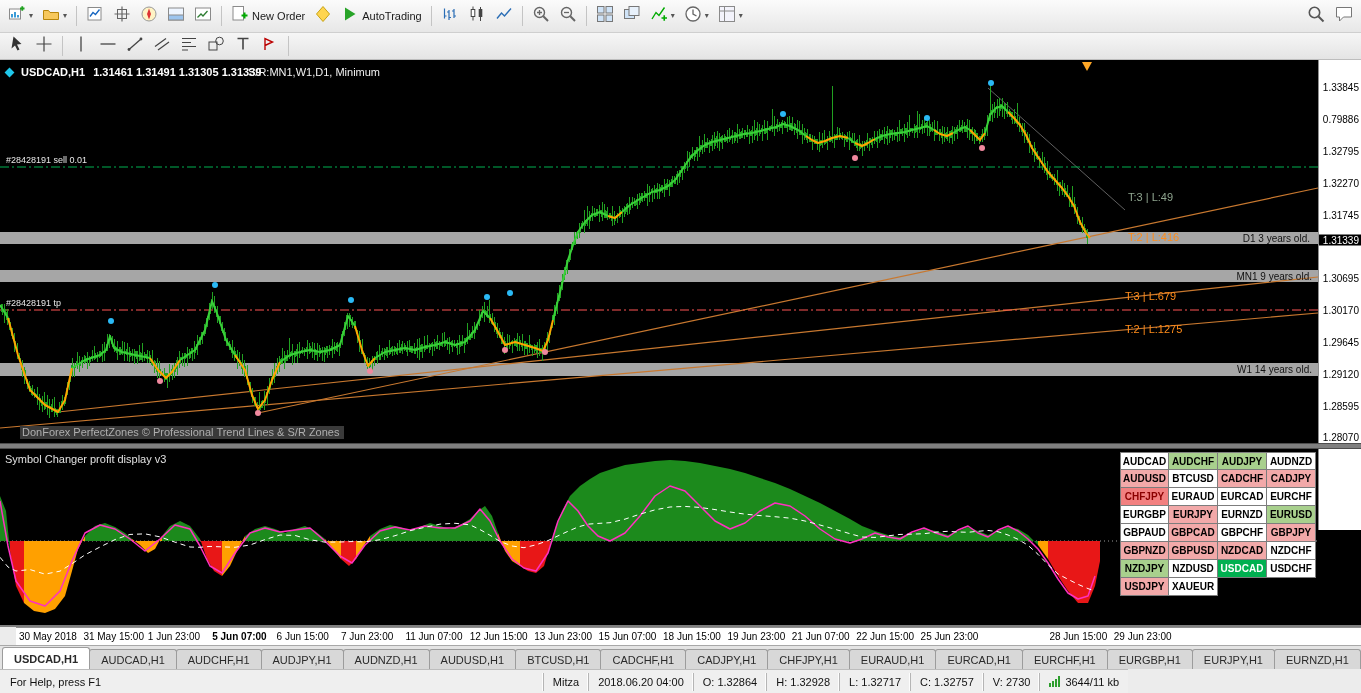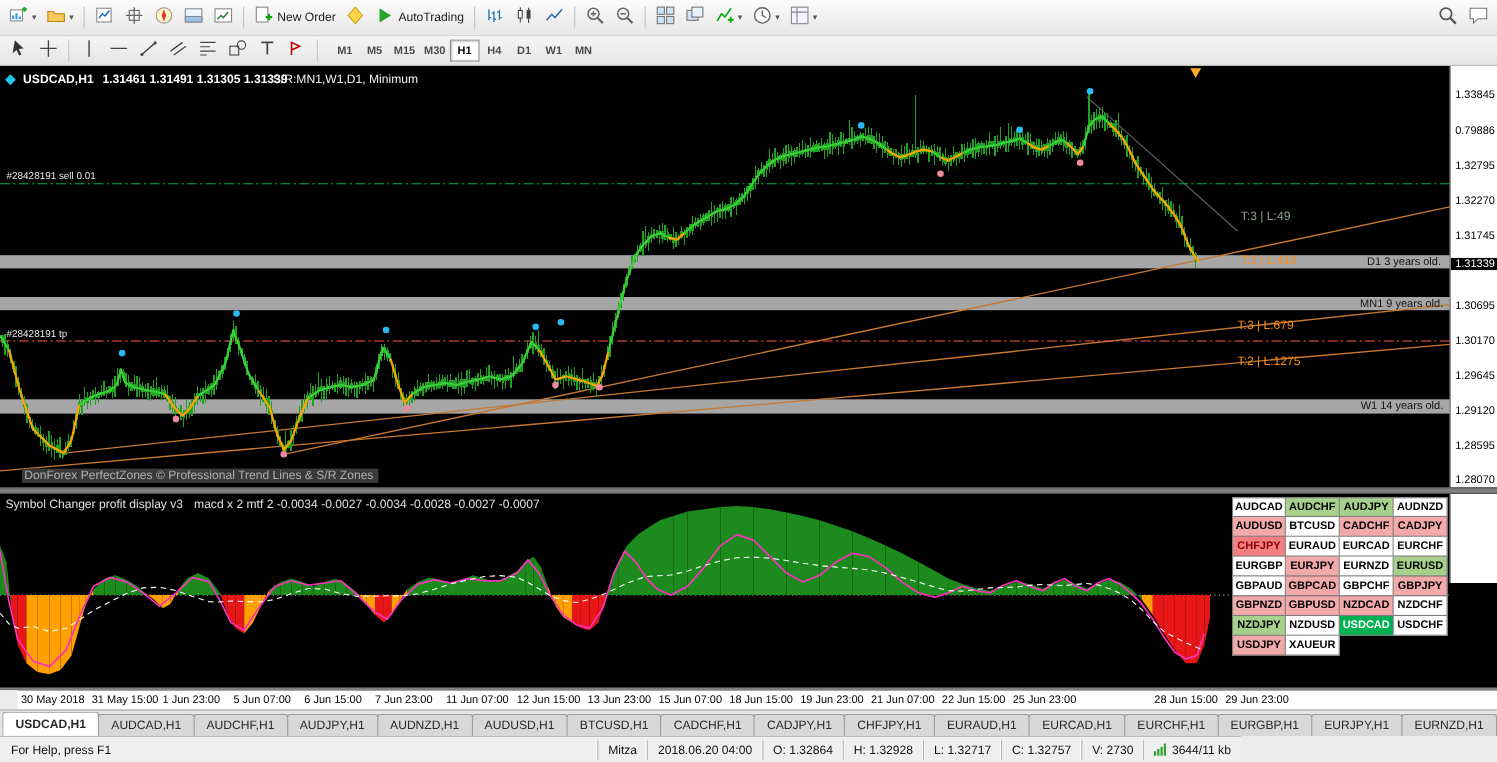--- a/index.html
+++ b/index.html
@@ -286,31 +286,20 @@
         <span><svg width="18" height="18" viewBox="0 0 18 18">
             <path d="M3.5 3.5h11M9 3.5v11" stroke="#444" stroke-width="1.6"></path>
           </svg></span>
       </div>
       <div class="tbtn">
         <span><svg width="18" height="18" viewBox="0 0 18 18">
             <path d="M4 15V3.5l7.5 3.5L4 10.5" fill="none" stroke="#b00" stroke-width="1.4"></path>
           </svg></span>
       </div>
       <div class="tsep"></div>
-      <div class="tfgroup">
-        <div class="tfbtn">M1</div>
-        <div class="tfbtn">M5</div>
-        <div class="tfbtn">M15</div>
-        <div class="tfbtn">M30</div>
-        <div class="tfbtn active">H1</div>
-        <div class="tfbtn">H4</div>
-        <div class="tfbtn">D1</div>
-        <div class="tfbtn">W1</div>
-        <div class="tfbtn">MN</div>
-      </div>
     </div>
 
   <div id="chart-region">
     <svg id="main-svg" width="1318" height="383" viewBox="0 0 1318 383">
         <rect x="0" y="172" width="1318" height="12" fill="#a6a6a6"></rect>
         <rect x="0" y="210" width="1318" height="12" fill="#a6a6a6"></rect>
         <rect x="0" y="303" width="1318" height="13" fill="#a6a6a6"></rect>
         <line x1="988" y1="28" x2="1125" y2="150" stroke="#606060" stroke-width="1"></line>
         <line x1="258" y1="353" x2="1318" y2="128" stroke="#c8782f" stroke-width="1.2"></line>
         <line x1="58" y1="352" x2="1318" y2="217" stroke="#c8782f" stroke-width="1.2"></line>
@@ -1359,21 +1348,20 @@
     <div id="t2" class="tl orange">T:2 | L:416</div>
     <div id="t3" class="tl orange">T:3 | L:679</div>
     <div id="t4" class="tl orange">T:2 | L:1275</div>
     <div id="zd1" class="zlab">D1 3 years old.</div>
     <div id="zmn1" class="zlab">MN1 9 years old.</div>
     <div id="zw1" class="zlab">W1 14 years old.</div>
     <div id="watermark">DonForex PerfectZones © Professional Trend Lines &amp; S/R Zones</div>
     <div id="scale-arrow"></div>
     <div id="ind-label">
       <span>Symbol Changer profit display v3</span>
-      <span>macd x 2 mtf 2 -0.0034 -0.0027 -0.0034 -0.0028 -0.0027 -0.0007</span>
     </div>
 
     <div id="symbol-grid">
         <div class="cell bg-white">AUDCAD</div>
         <div class="cell bg-green">AUDCHF</div>
         <div class="cell bg-green">AUDJPY</div>
         <div class="cell bg-white">AUDNZD</div>
         <div class="cell bg-pink">AUDUSD</div>
         <div class="cell bg-white">BTCUSD</div>
         <div class="cell bg-pink">CADCHF</div>
@@ -1416,21 +1404,21 @@
         <div class="plabel current" style="top: 180px;">1.31339</div>
       </div>
     <div id="sep-bar"></div>
     <div id="bottom-bar"></div>
   </div>
 
   <div id="time-axis">
       <div class="tlab" style="left: 3px;">30 May 2018</div>
       <div class="tlab" style="left: 67.4px;">31 May 15:00</div>
       <div class="tlab" style="left: 131.8px;">1 Jun 23:00</div>
-      <div class="tlab" style="left: 196.2px;">5 Jun 07:00</div>
+      <div class="tlab" style="left: 196.2px; font-weight: bold;">5 Jun 07:00</div>
       <div class="tlab" style="left: 260.6px;">6 Jun 15:00</div>
       <div class="tlab" style="left: 325px;">7 Jun 23:00</div>
       <div class="tlab" style="left: 389.4px;">11 Jun 07:00</div>
       <div class="tlab" style="left: 453.8px;">12 Jun 15:00</div>
       <div class="tlab" style="left: 518.2px;">13 Jun 23:00</div>
       <div class="tlab" style="left: 582.6px;">15 Jun 07:00</div>
       <div class="tlab" style="left: 647px;">18 Jun 15:00</div>
       <div class="tlab" style="left: 711.4px;">19 Jun 23:00</div>
       <div class="tlab" style="left: 775.8px;">21 Jun 07:00</div>
       <div class="tlab" style="left: 840.2px;">22 Jun 15:00</div>

